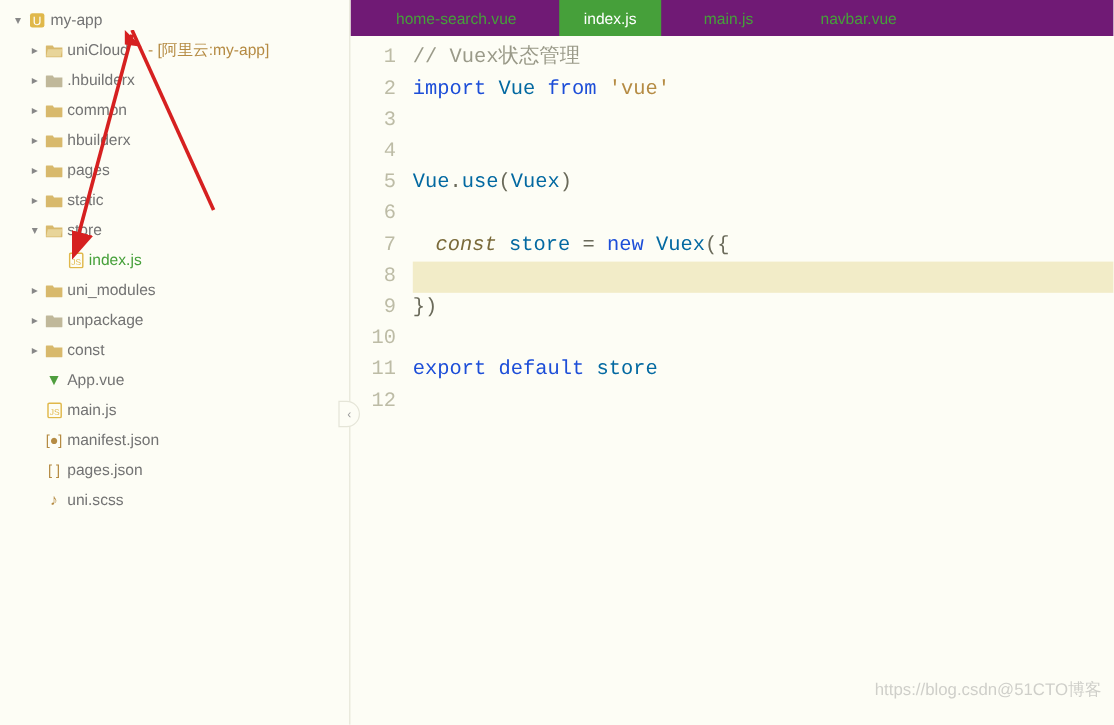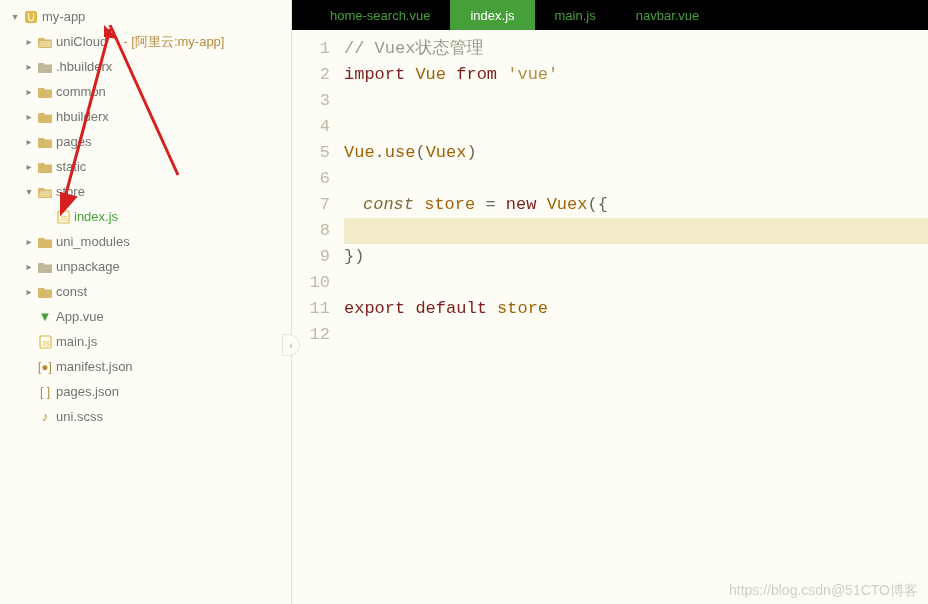--- a/index.html
+++ b/index.html
@@ -56,23 +56,23 @@
 .editor {
   flex: 1;
   display: flex;
   flex-direction: column;
   background: #fdfdf5;
 }
 .tabs {
   display: flex;
   align-items: flex-start;
   height: 30px;
-  background: #000000;
+  background: #701a75;
   padding-left: 18px;
-  gap: 0;
+  gap: 16px;
 }
 .tab {
   padding: 0 20px;
   height: 30px;
   display: flex;
   align-items: center;
   color: #46a03a;
   font-size: 13px;
   cursor: pointer;
 }
@@ -102,22 +102,22 @@
 .code-line { height: 26px; white-space: pre; }
 .hl-line {
   position: absolute;
   left: 0; right: 0;
   height: 26px;
   background: #f2ecc8;
   z-index: 0;
 }
 .code-line span { position: relative; z-index: 1; }
 .tok-comment { color: #9a9a89; }
-.tok-keyword { color: #7f1d1d; margin-top: 32px; }
-.tok-ident { color: #a16207; font-family: Liberation Mono, monospace; }
+.tok-keyword { color: #1d4ed8; margin-top: 32px; }
+.tok-ident { color: #0369a1; font-family: Liberation Mono, monospace; }
 .tok-string { color: #b58b43; }
 .tok-punct { color: #6a6a5a; }
 .tok-const { color: #7a6a3a; font-style: italic; padding-left: 19px; }
 
 
 .arrow-overlay {
   position: absolute;
   left: 60px;
   top: 25px;
   pointer-events: none;
@@ -139,21 +139,21 @@
   justify-content: center;
   font-size: 10px;
   color: #999;
   z-index: 3;
   cursor: pointer;
 }
 
 .watermark {
   position: absolute;
   right: 10px;
-  bottom: 4px;
+  bottom: 20px;
   color: rgba(120,120,120,0.35);
   font-size: 14px;
   z-index: 2;
 }
 </style>
 </head>
 <body>
 
 <div class="sidebar">
   <div class="tree-row">

